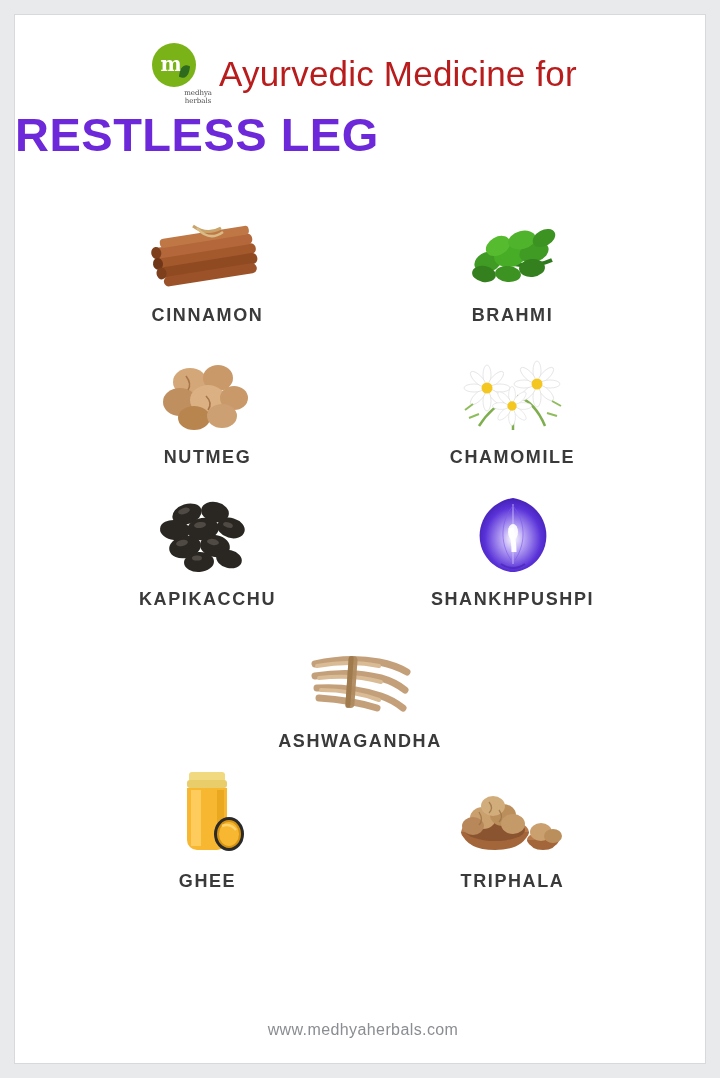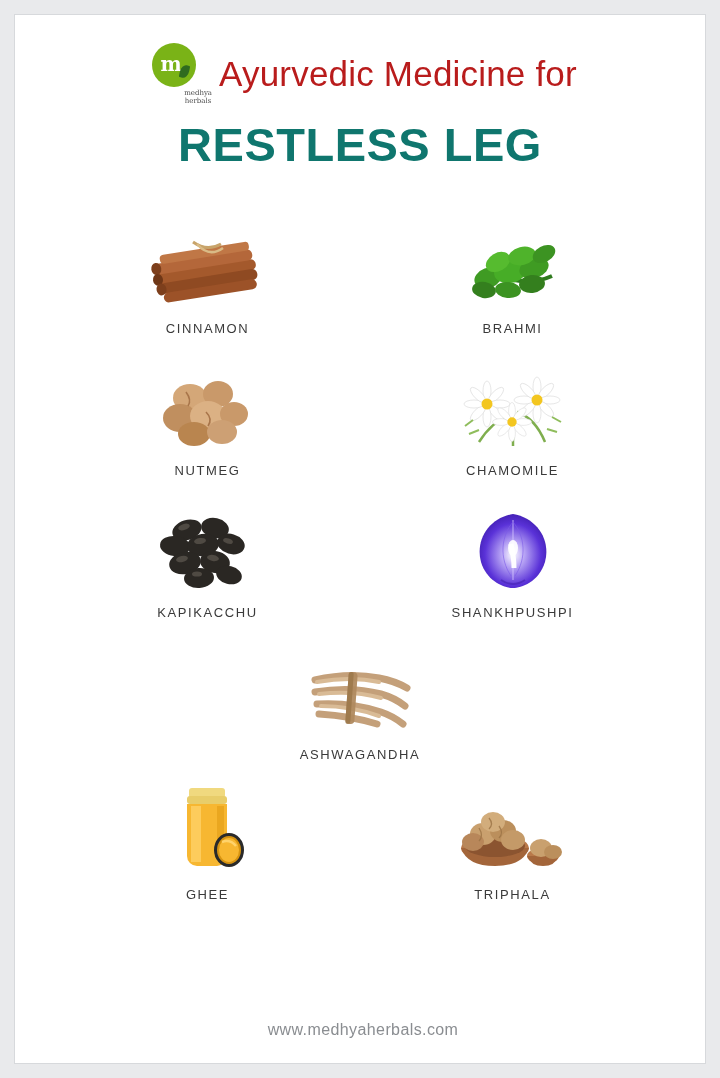--- a/index.html
+++ b/index.html
@@ -84,27 +84,27 @@
     margin-left: 48px;
   }
   .title-main {
     font-size: 35px;
     color: #b91c1c;
     font-weight: 400;
     letter-spacing: 0.2px;
     white-space: nowrap;
   }
   .title-big {
-    margin-top: 12px;
+    margin-top: 2px;
     font-size: 47px;
     font-weight: 700;
-    color: #0f766e;
+    color: #6d28d9;
     line-height: 1.18;
     letter-spacing: 0.5px;
-    text-align: center;
+    text-align: left;
   }
   
   .grid {
     margin-top: 22px;
     padding: 0 40px;
   }
   .row {
     display: flex;
     align-items: flex-end;
     height: 142px;
@@ -121,24 +121,24 @@
     height: 100%;
   }
   .art {
     height: 86px;
     display: flex;
     align-items: flex-end;
     justify-content: center;
   }
   .label {
     margin-top: 13px;
-    font-size: 13px;
+    font-size: 18px;
     letter-spacing: 1.6px;
     color: #3a3a3a;
-    font-weight: 400;
+    font-weight: 700;
     text-transform: uppercase;
     white-space: nowrap;
   }
   
   .footer {
     position: absolute;
     bottom: 24px;
     left: 3px;
     width: 100%;
     text-align: center;

